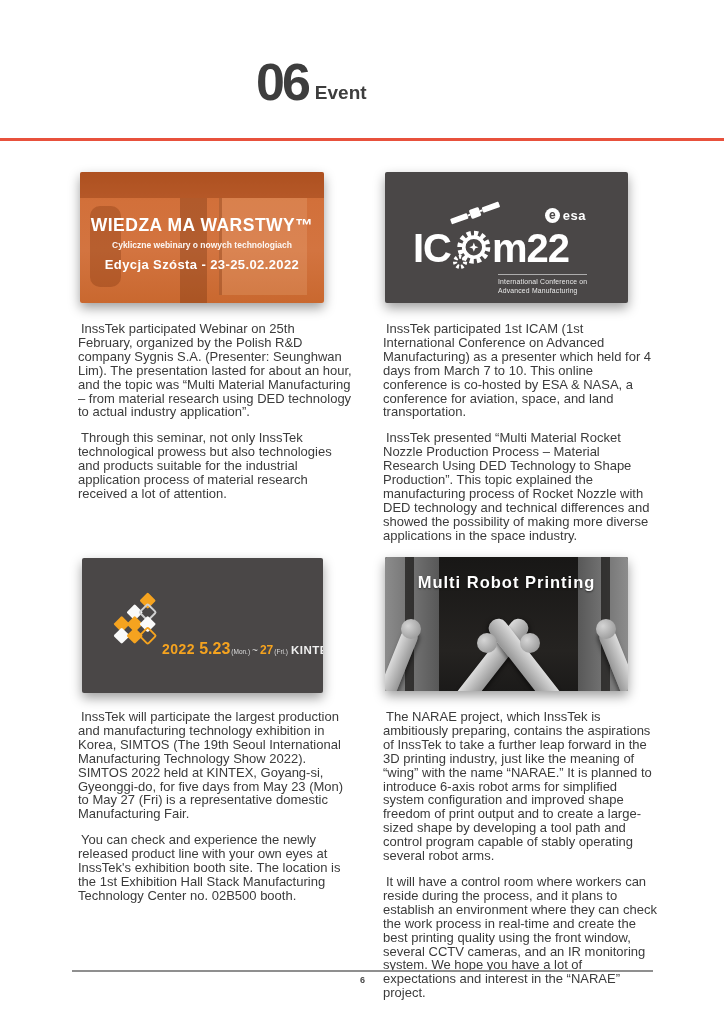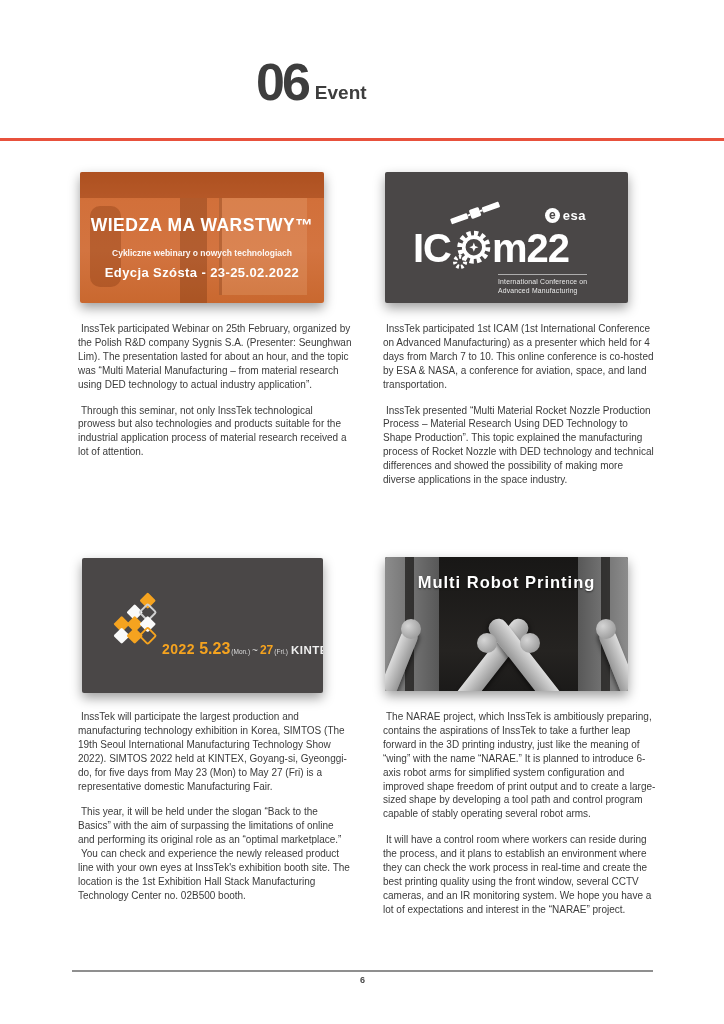--- a/index.html
+++ b/index.html
@@ -52,21 +52,21 @@
     left: 80px; top: 172px; width: 244px; height: 131px;
     background: linear-gradient(180deg, #c5622c 0%, #d2703a 22%, #d37440 60%, #c9682f 100%);
     text-align: center;
     color: #ffffff;
   }
   .card-webinar .ov-top { position: absolute; left: 0; right: 0; top: 0; height: 26px; background: rgba(140,55,14,0.40); }
   .card-webinar .ov-door { position: absolute; left: 57%; top: 26px; width: 36%; height: 74%; background: rgba(255,216,178,0.16); border-left: 3px solid rgba(120,45,10,0.35); }
   .card-webinar .ov-col { position: absolute; left: 41%; top: 26px; bottom: 0; width: 11%; background: rgba(95,35,8,0.28); }
   .card-webinar .ov-fig { position: absolute; left: 4%; top: 34px; width: 13%; height: 62%; border-radius: 10px; background: rgba(120,45,10,0.30); }
   .w-title { position: relative; margin-top: 43px; font-size: 17.5px; font-weight: 700; letter-spacing: 0.5px; z-index: 2; }
-  .w-sub   { position: relative; margin-top: 12px; font-size: 8.5px; font-weight: 600; opacity: 0.94; z-index: 2; }
+  .w-sub   { position: relative; margin-top: 4px; font-size: 8.5px; font-weight: 600; opacity: 0.94; z-index: 2; }
   .w-edition { position: relative; margin-top: 7px; font-size: 13px; font-weight: 600; letter-spacing: 0.4px; z-index: 2; }
 
   
   .card-icam {
     left: 385px; top: 172px; width: 243px; height: 131px;
     background: #4a4747;
     color: #ffffff;
   }
   .esa-logo { position: absolute; right: 42px; top: 36px; display: flex; align-items: center; gap: 3px; }
   .esa-ball { width: 15px; height: 15px; border-radius: 50%; background: #ffffff; color: #4a4747;
@@ -126,21 +126,21 @@
     font-size: 16.5px; font-weight: 700; letter-spacing: 1px;
     text-shadow: 0 1px 2px rgba(0,0,0,0.6);
     z-index: 3;
   }
 
   
   .article {
     position: absolute;
     width: 274px;
     color: #3b3b3b;
-    font-size: 10px;
+    font-size: 13px;
     line-height: 13.9px;
   }
   .article p { margin: 0 0 12px 0; text-indent: 3px; }
   .article p.tight { margin-bottom: 0; }
   .art-webinar { left: 78px;  top: 322px; }
   .art-icam    { left: 383px; top: 322px; }
   .art-simtos  { left: 78px;  top: 710px; }
   .art-narae   { left: 383px; top: 710px; }
 
   
@@ -250,21 +250,20 @@
     <p>Through this seminar, not only InssTek technological prowess but also technologies and products suitable for the industrial application process of material research received a lot of attention.</p>
   </div>
 
   <div class="article art-icam">
     <p>InssTek participated 1st ICAM (1st International Conference on Advanced Manufacturing) as a presenter which held for 4 days from March 7 to 10. This online conference is co-hosted by ESA &amp; NASA, a conference for aviation, space, and land transportation.</p>
     <p>InssTek presented “Multi Material Rocket Nozzle Production Process – Material Research Using DED Technology to Shape Production”. This topic explained the manufacturing process of Rocket Nozzle with DED technology and technical differences and showed the possibility of making more diverse applications in the space industry.</p>
   </div>
 
   <div class="article art-simtos">
     <p>InssTek will participate the largest production and manufacturing technology exhibition in Korea, SIMTOS (The 19th Seoul International Manufacturing Technology Show 2022). SIMTOS 2022 held at KINTEX, Goyang-si, Gyeonggi-do, for five days from May 23 (Mon) to May 27 (Fri) is a representative domestic Manufacturing Fair.</p>
-    <p class="tight">This year, it will be held under the slogan “Back to the Basics” with the aim of surpassing the limitations of online and performing its original role as an “optimal marketplace.”</p>
     <p>You can check and experience the newly released product line with your own eyes at InssTek's exhibition booth site. The location is the 1st Exhibition Hall Stack Manufacturing Technology Center no. 02B500 booth.</p>
   </div>
 
   <div class="article art-narae">
     <p>The NARAE project, which InssTek is ambitiously preparing, contains the aspirations of InssTek to take a further leap forward in the 3D printing industry, just like the meaning of “wing” with the name “NARAE.” It is planned to introduce 6-axis robot arms for simplified system configuration and improved shape freedom of print output and to create a large-sized shape by developing a tool path and control program capable of stably operating several robot arms.</p>
     <p>It will have a control room where workers can reside during the process, and it plans to establish an environment where they can check the work process in real-time and create the best printing quality using the front window, several CCTV cameras, and an IR monitoring system. We hope you have a lot of expectations and interest in the “NARAE” project.</p>
   </div>
 
   <div class="footer-line"></div>
   <div class="page-number">6</div>

